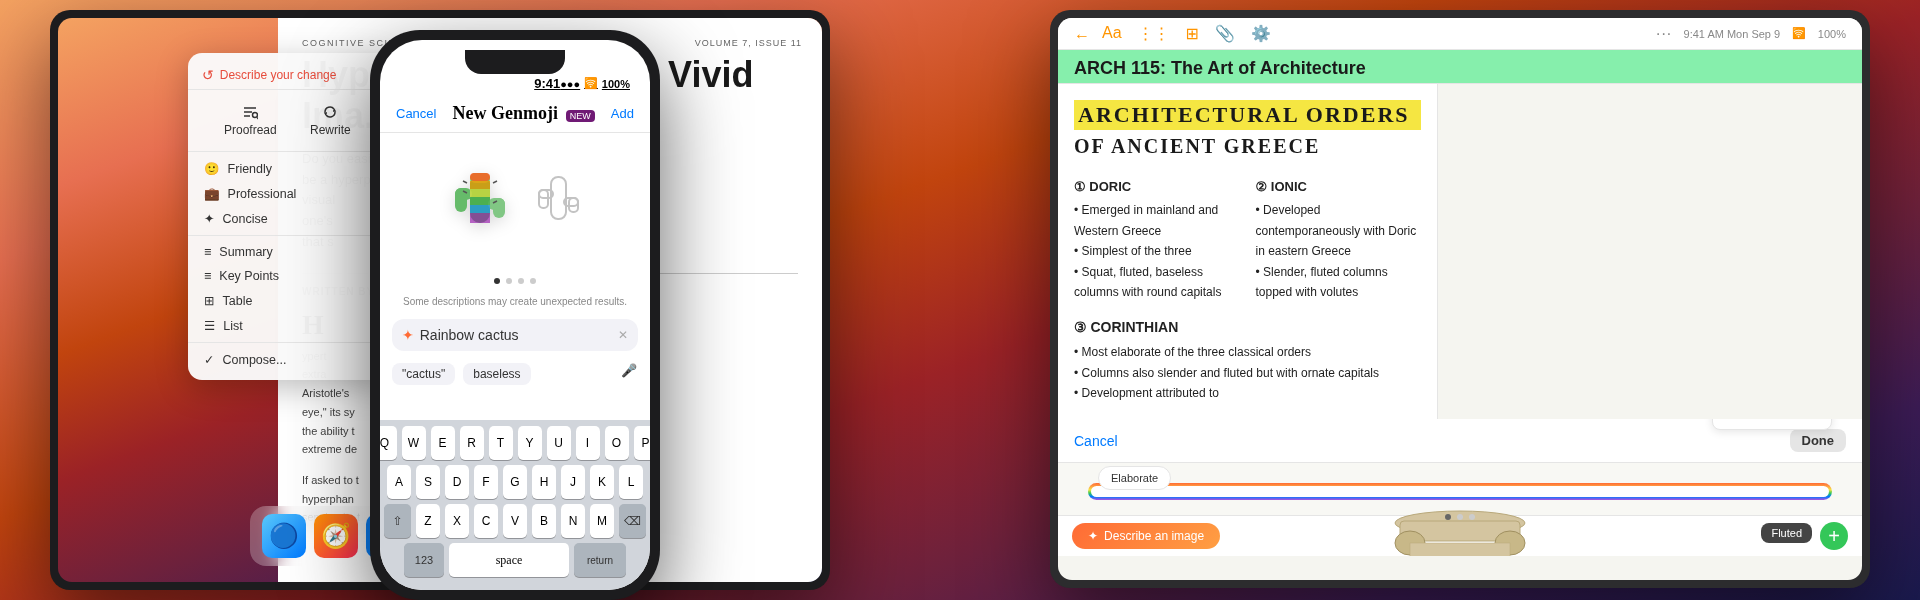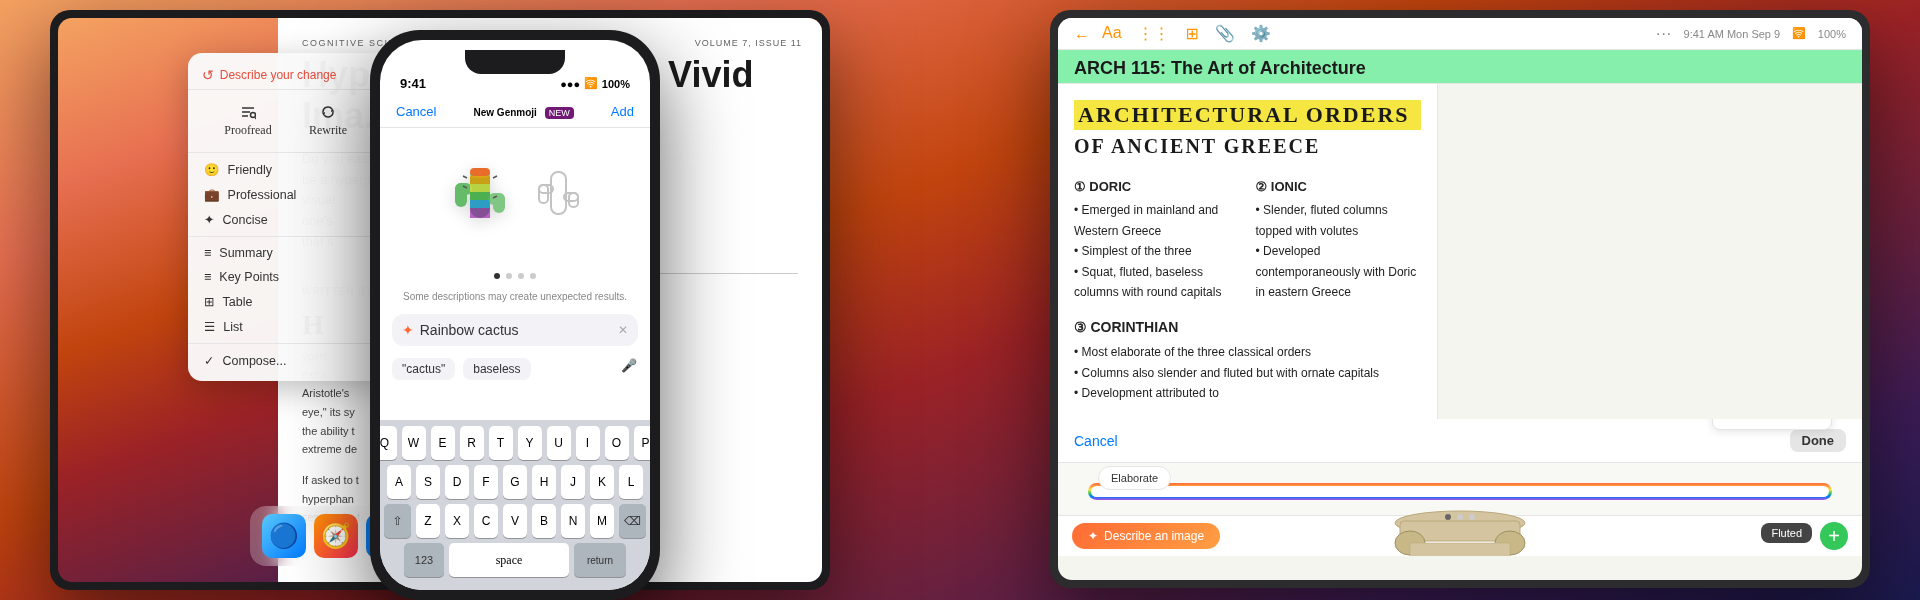--- a/index.html
+++ b/index.html
@@ -76,21 +76,20 @@
       color: #e74c3c;
       font-size: 12px;
       border-bottom: 1px solid #e5e5e5;
       margin-bottom: 4px;
     }
 
     .popup-row {
       display: flex;
       gap: 16px;
       padding: 4px 28px;
-      font-family: Liberation Serif, serif;
     }
 
     .popup-btn {
       flex: 1;
       text-align: center;
       padding: 6px 8px;
       border-radius: 8px;
       cursor: pointer;
       font-size: 12px;
       color: #333;
@@ -178,25 +177,26 @@
     .iphone-screen {
       position: absolute;
       top: 10px; left: 10px; right: 10px; bottom: 10px;
       background: white;
       border-radius: 42px;
       overflow: hidden;
     }
 
     .iphone-status {
       display: flex;
-      justify-content: space-between;
+      justify-content: flex-end;
       align-items: center;
       padding: 10px 20px 4px;
       font-size: 11px;
       font-weight: 600;
+      text-decoration: underline;
     }
 
     .iphone-notch {
       position: absolute;
       top: 10px;
       left: 50%;
       transform: translateX(-50%);
       width: 100px;
       height: 24px;
       background: #1c1c1e;
@@ -207,21 +207,21 @@
     .genmoji-header {
       display: flex;
       justify-content: space-between;
       align-items: center;
       padding: 8px 16px;
       border-bottom: 1px solid #e5e5e5;
       font-size: 14px;
     }
 
     .genmoji-header .cancel { color: #007aff; font-size: 13px; }
-    .genmoji-header .title { font-weight: 600; font-size: 10px; }
+    .genmoji-header .title { font-weight: 600; font-size: 18px; font-family: Liberation Serif, serif; }
     .genmoji-header .new-badge {
       background: #701a75;
       color: white;
       font-size: 9px;
       border-radius: 4px;
       padding: 1px 4px;
       margin-left: 4px;
     }
     .genmoji-header .add { color: #007aff; font-size: 13px; }
 
@@ -774,22 +774,22 @@
           <div class="arch-notes">
             <div style="display:flex; gap:16px; margin-top:12px;">
               <div style="flex:1;">
                 <div class="arch-notes-title">① DORIC</div>
                 <div>• Emerged in mainland and Western Greece</div>
                 <div>• Simplest of the three</div>
                 <div>• Squat, fluted, baseless columns with round capitals</div>
               </div>
               <div style="flex:1;">
                 <div class="arch-notes-title">② IONIC</div>
+                <div>• Developed contemporaneously with Doric in eastern Greece</div>
                 <div>• Slender, fluted columns topped with volutes</div>
-                <div>• Developed contemporaneously with Doric in eastern Greece</div>
               </div>
             </div>
 
             <div style="margin-top:14px;">
               <div class="arch-notes-title" style="font-size:14px;">③ CORINTHIAN</div>
               <div>• Most elaborate of the three classical orders</div>
               <div>• Columns also slender and fluted but with ornate capitals</div>
               <div>• Development attributed to</div>
             </div>
           </div>

